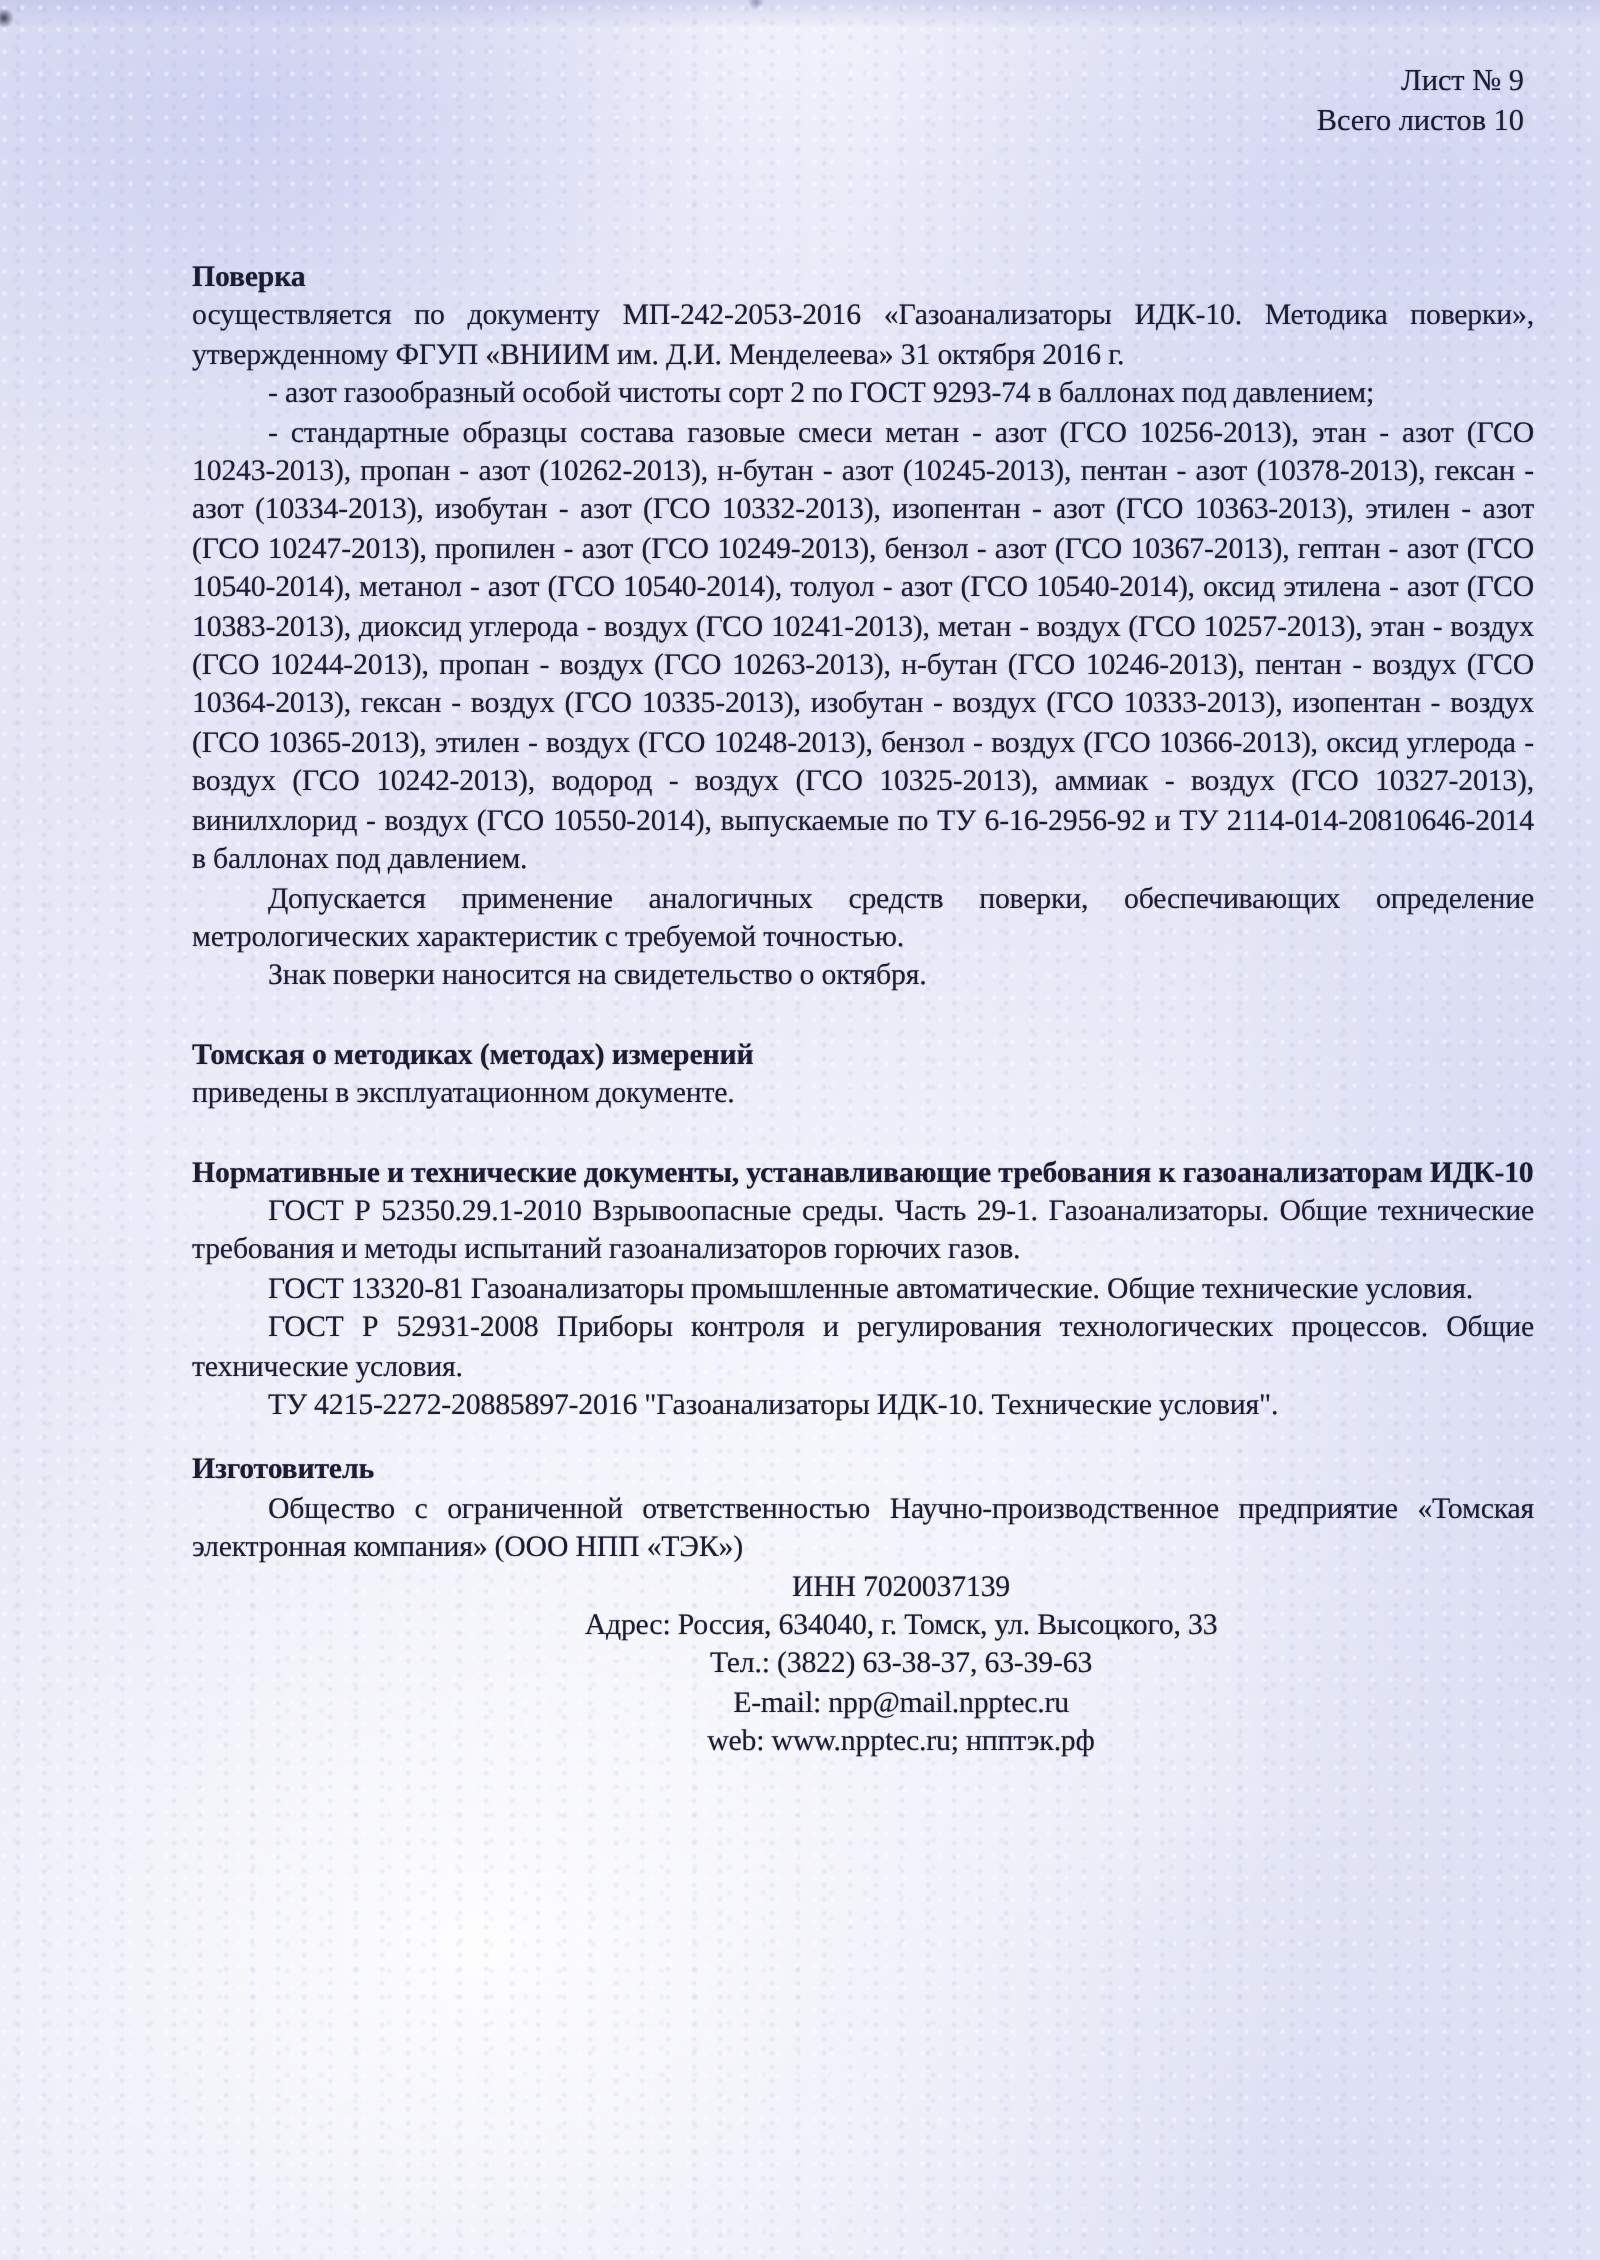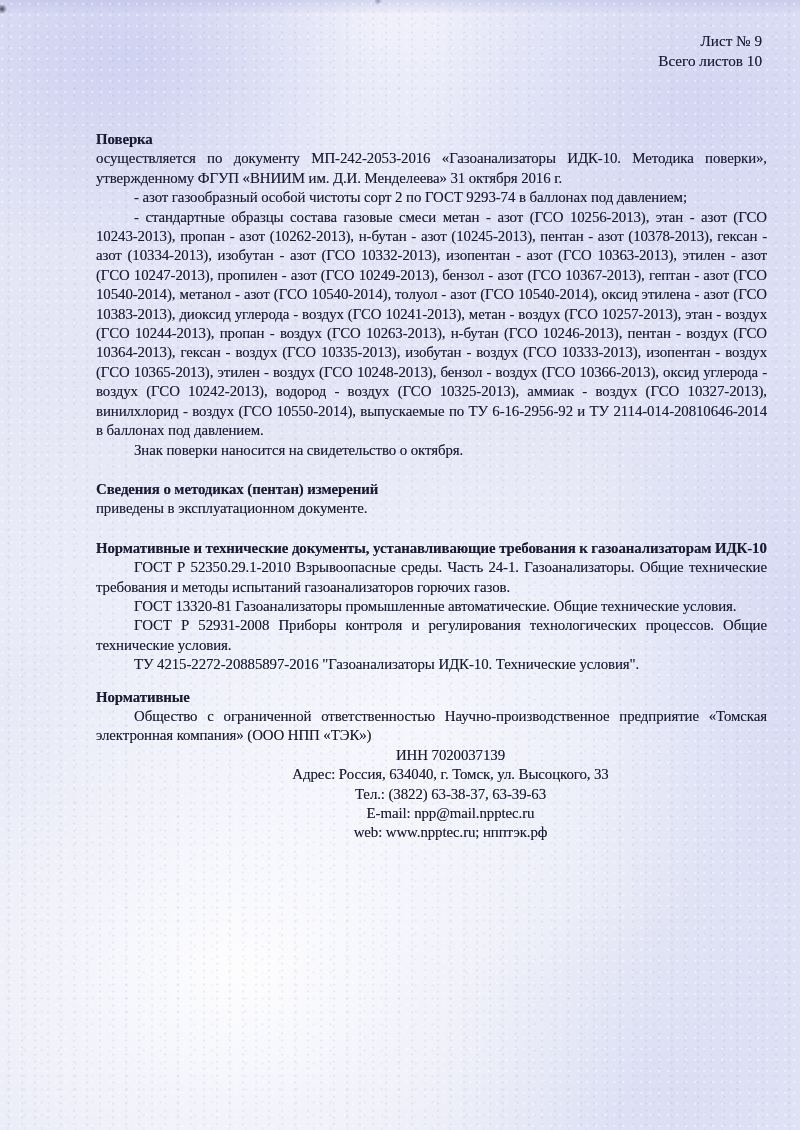--- a/index.html
+++ b/index.html
@@ -68,38 +68,39 @@
     <div>Всего листов 10</div>
   </header>
 
   <main class="doc-body">
 
     <section>
       <h2 class="h">Поверка</h2>
       <p class="p">осуществляется по документу МП-242-2053-2016 «Газоанализаторы ИДК-10. Методика поверки», утвержденному ФГУП «ВНИИМ им. Д.И. Менделеева» 31 октября 2016 г.</p>
       <p class="p ind">- азот газообразный особой чистоты сорт 2 по ГОСТ 9293-74 в баллонах под давлением;</p>
       <p class="p ind">- стандартные образцы состава газовые смеси метан - азот (ГСО 10256-2013), этан - азот (ГСО 10243-2013), пропан - азот (10262-2013), н-бутан - азот (10245-2013), пентан - азот (10378-2013), гексан - азот (10334-2013), изобутан - азот (ГСО 10332-2013), изопентан - азот (ГСО 10363-2013), этилен - азот (ГСО 10247-2013), пропилен - азот (ГСО 10249-2013), бензол - азот (ГСО 10367-2013), гептан - азот (ГСО 10540-2014), метанол - азот (ГСО 10540-2014), толуол - азот (ГСО 10540-2014), оксид этилена - азот (ГСО 10383-2013), диоксид углерода - воздух (ГСО 10241-2013), метан - воздух (ГСО 10257-2013), этан - воздух (ГСО 10244-2013), пропан - воздух (ГСО 10263-2013), н-бутан (ГСО 10246-2013), пентан - воздух (ГСО 10364-2013), гексан - воздух (ГСО 10335-2013), изобутан - воздух (ГСО 10333-2013), изопентан - воздух (ГСО 10365-2013), этилен - воздух (ГСО 10248-2013), бензол - воздух (ГСО 10366-2013), оксид углерода - воздух (ГСО 10242-2013), водород - воздух (ГСО 10325-2013), аммиак - воздух (ГСО 10327-2013), винилхлорид - воздух (ГСО 10550-2014), выпускаемые по ТУ 6-16-2956-92 и ТУ 2114-014-20810646-2014 в баллонах под давлением.</p>
+      <p class="p ind">Допускается применение аналогичных средств поверки, обеспечивающих определение метрологических характеристик с требуемой точностью.</p>
       <p class="p ind">Знак поверки наносится на свидетельство о октября.</p>
     </section>
 
     <section class="gap">
-      <h2 class="h">Сведения о методиках (пентан) измерений</h2>
+      <h2 class="h">Томская о методиках (методах) измерений</h2>
       <p class="p">приведены в эксплуатационном документе.</p>
     </section>
 
     <section class="gap">
       <h2 class="h">Нормативные и технические документы, устанавливающие требования к газоанализаторам ИДК-10</h2>
-      <p class="p ind">ГОСТ Р 52350.29.1-2010 Взрывоопасные среды. Часть 24-1. Газоанализаторы. Общие технические требования и методы испытаний газоанализаторов горючих газов.</p>
+      <p class="p ind">ГОСТ Р 52350.29.1-2010 Взрывоопасные среды. Часть 29-1. Газоанализаторы. Общие технические требования и методы испытаний газоанализаторов горючих газов.</p>
       <p class="p ind">ГОСТ 13320-81 Газоанализаторы промышленные автоматические. Общие технические условия.</p>
       <p class="p ind">ГОСТ Р 52931-2008 Приборы контроля и регулирования технологических процессов. Общие технические условия.</p>
       <p class="p ind">ТУ 4215-2272-20885897-2016 "Газоанализаторы ИДК-10. Технические условия".</p>
     </section>
 
     <section class="gap-sm">
-      <h2 class="h">Нормативные</h2>
+      <h2 class="h">Изготовитель</h2>
       <p class="p ind">Общество с ограниченной ответственностью Научно-производственное предприятие «Томская электронная компания» (ООО НПП «ТЭК»)</p>
       <p class="p nj ind">ИНН 7020037139</p>
       <p class="p nj ind">Адрес: Россия, 634040, г. Томск, ул. Высоцкого, 33</p>
       <p class="p nj ind">Тел.: (3822) 63-38-37, 63-39-63</p>
       <p class="p nj ind">E-mail: npp@mail.npptec.ru</p>
       <p class="p nj ind">web: www.npptec.ru; нпптэк.рф</p>
     </section>
 
   </main>
 </div>

